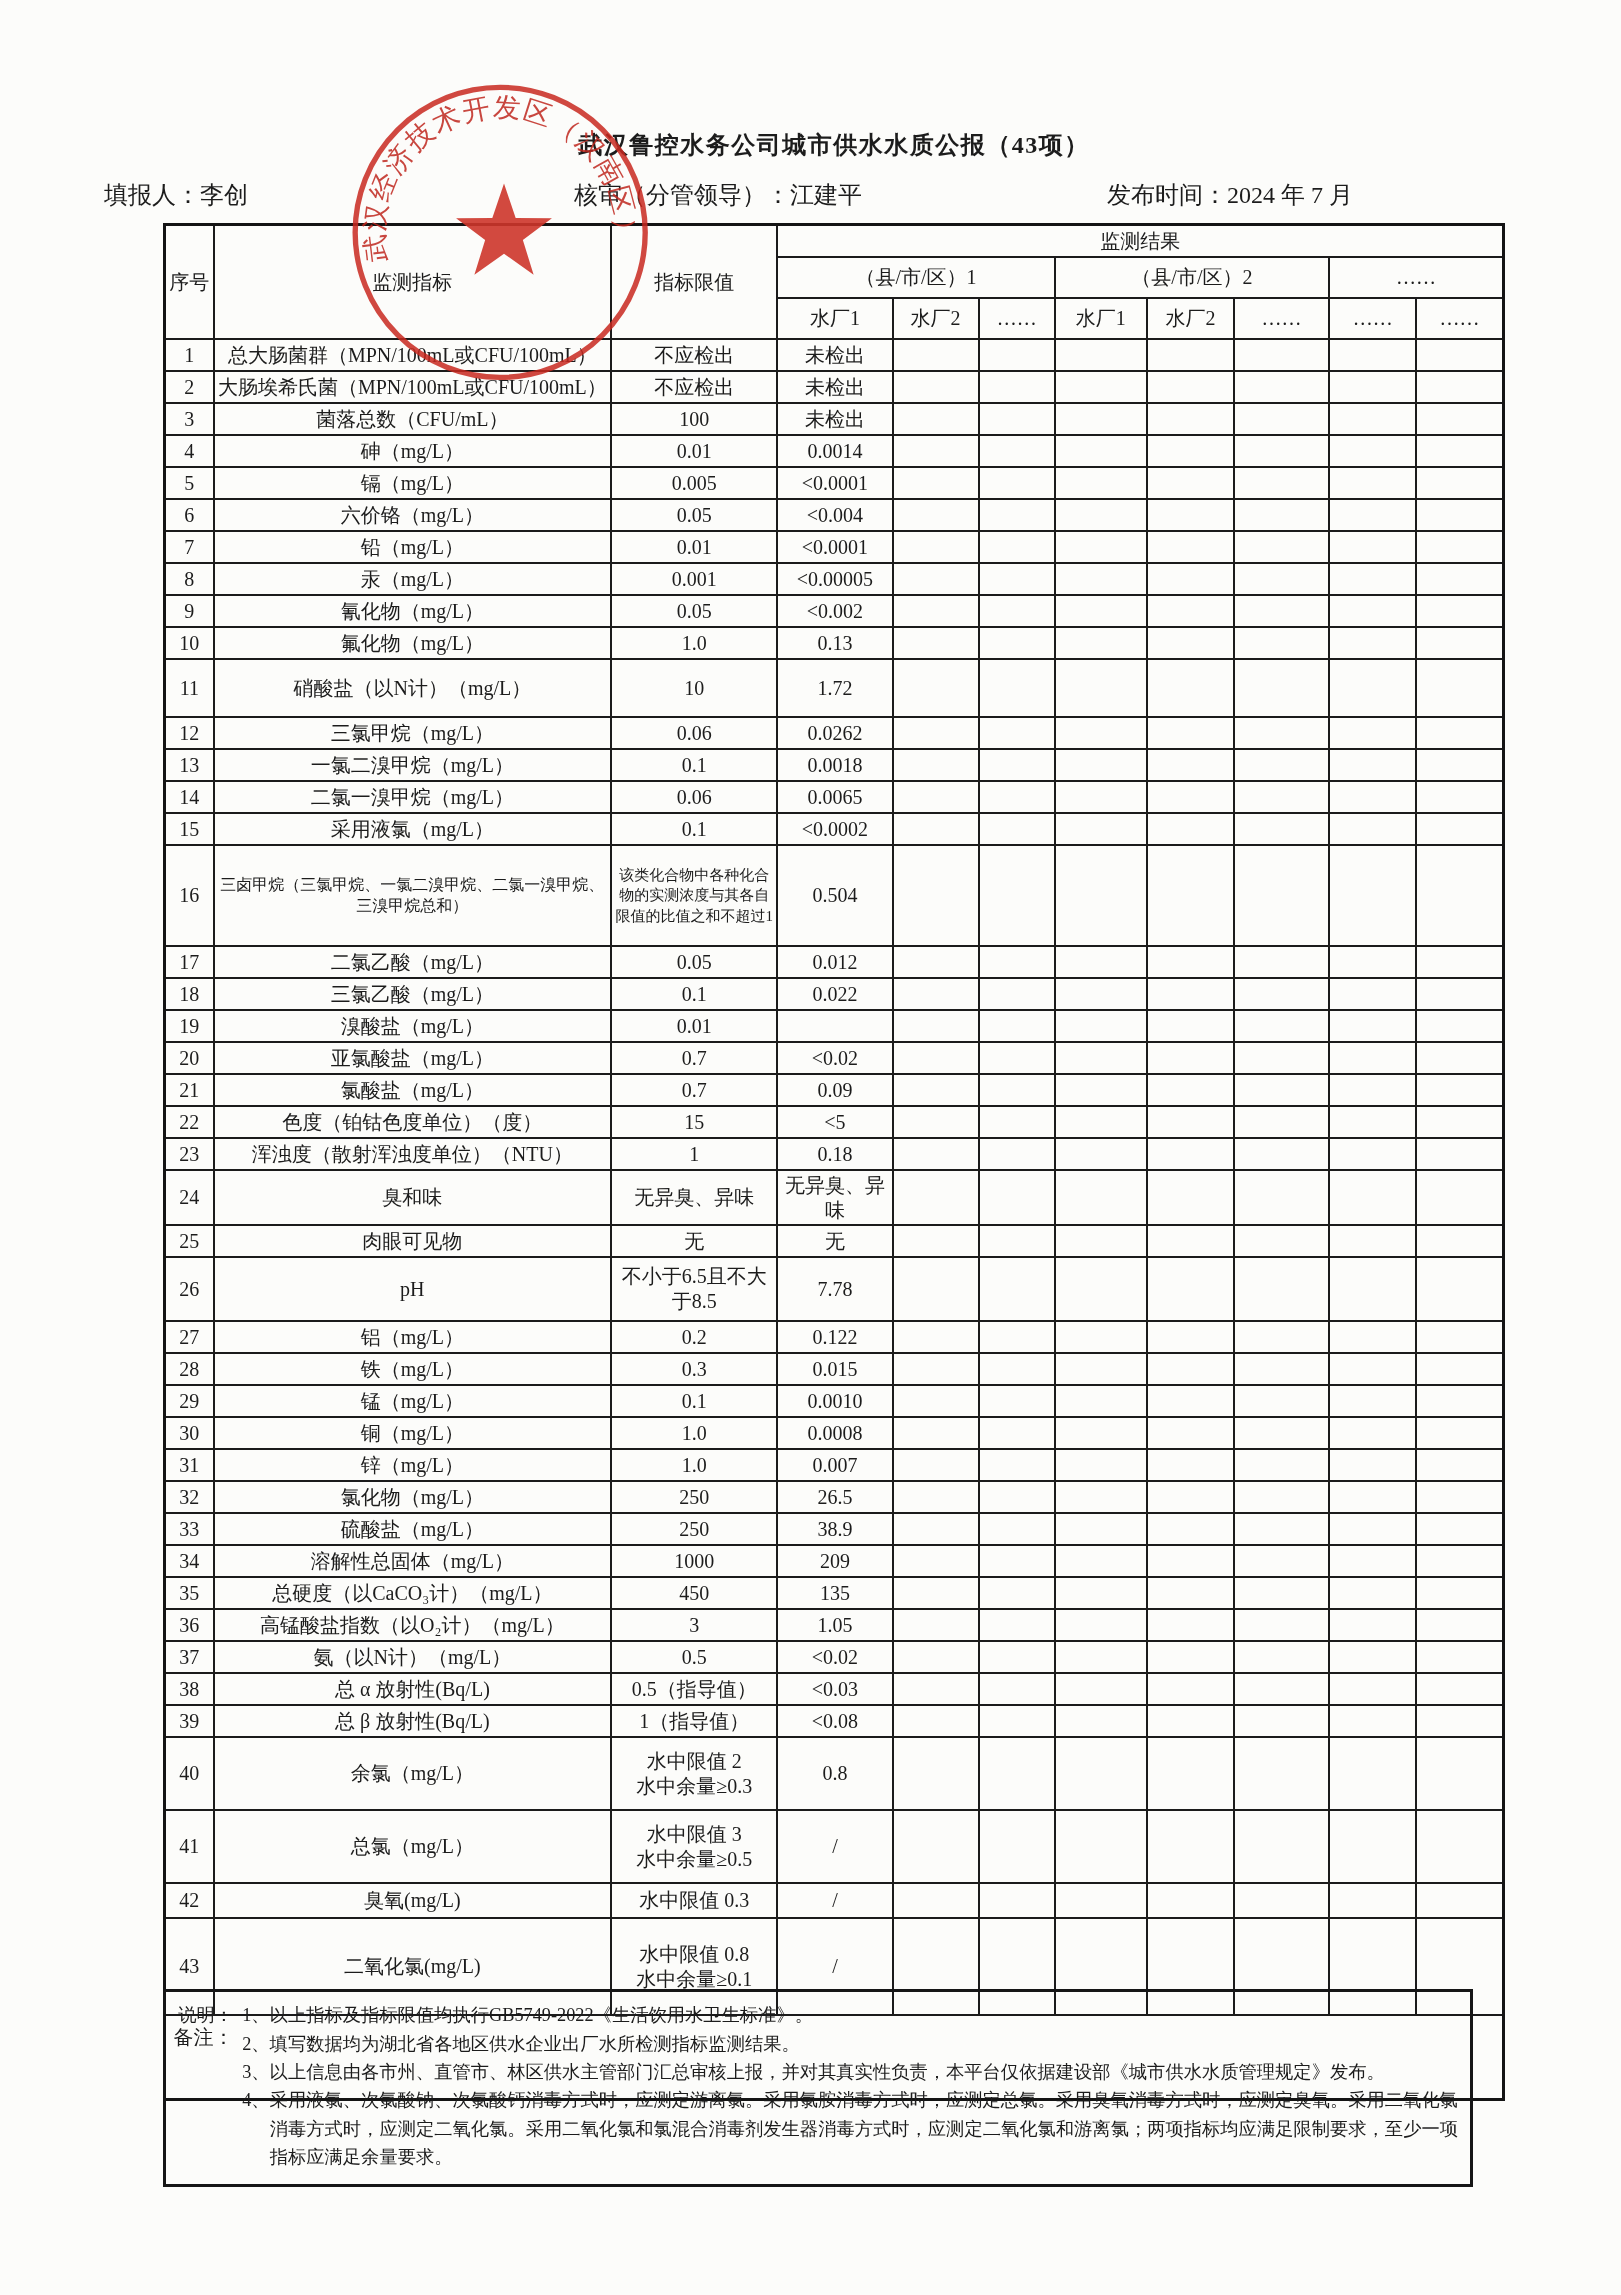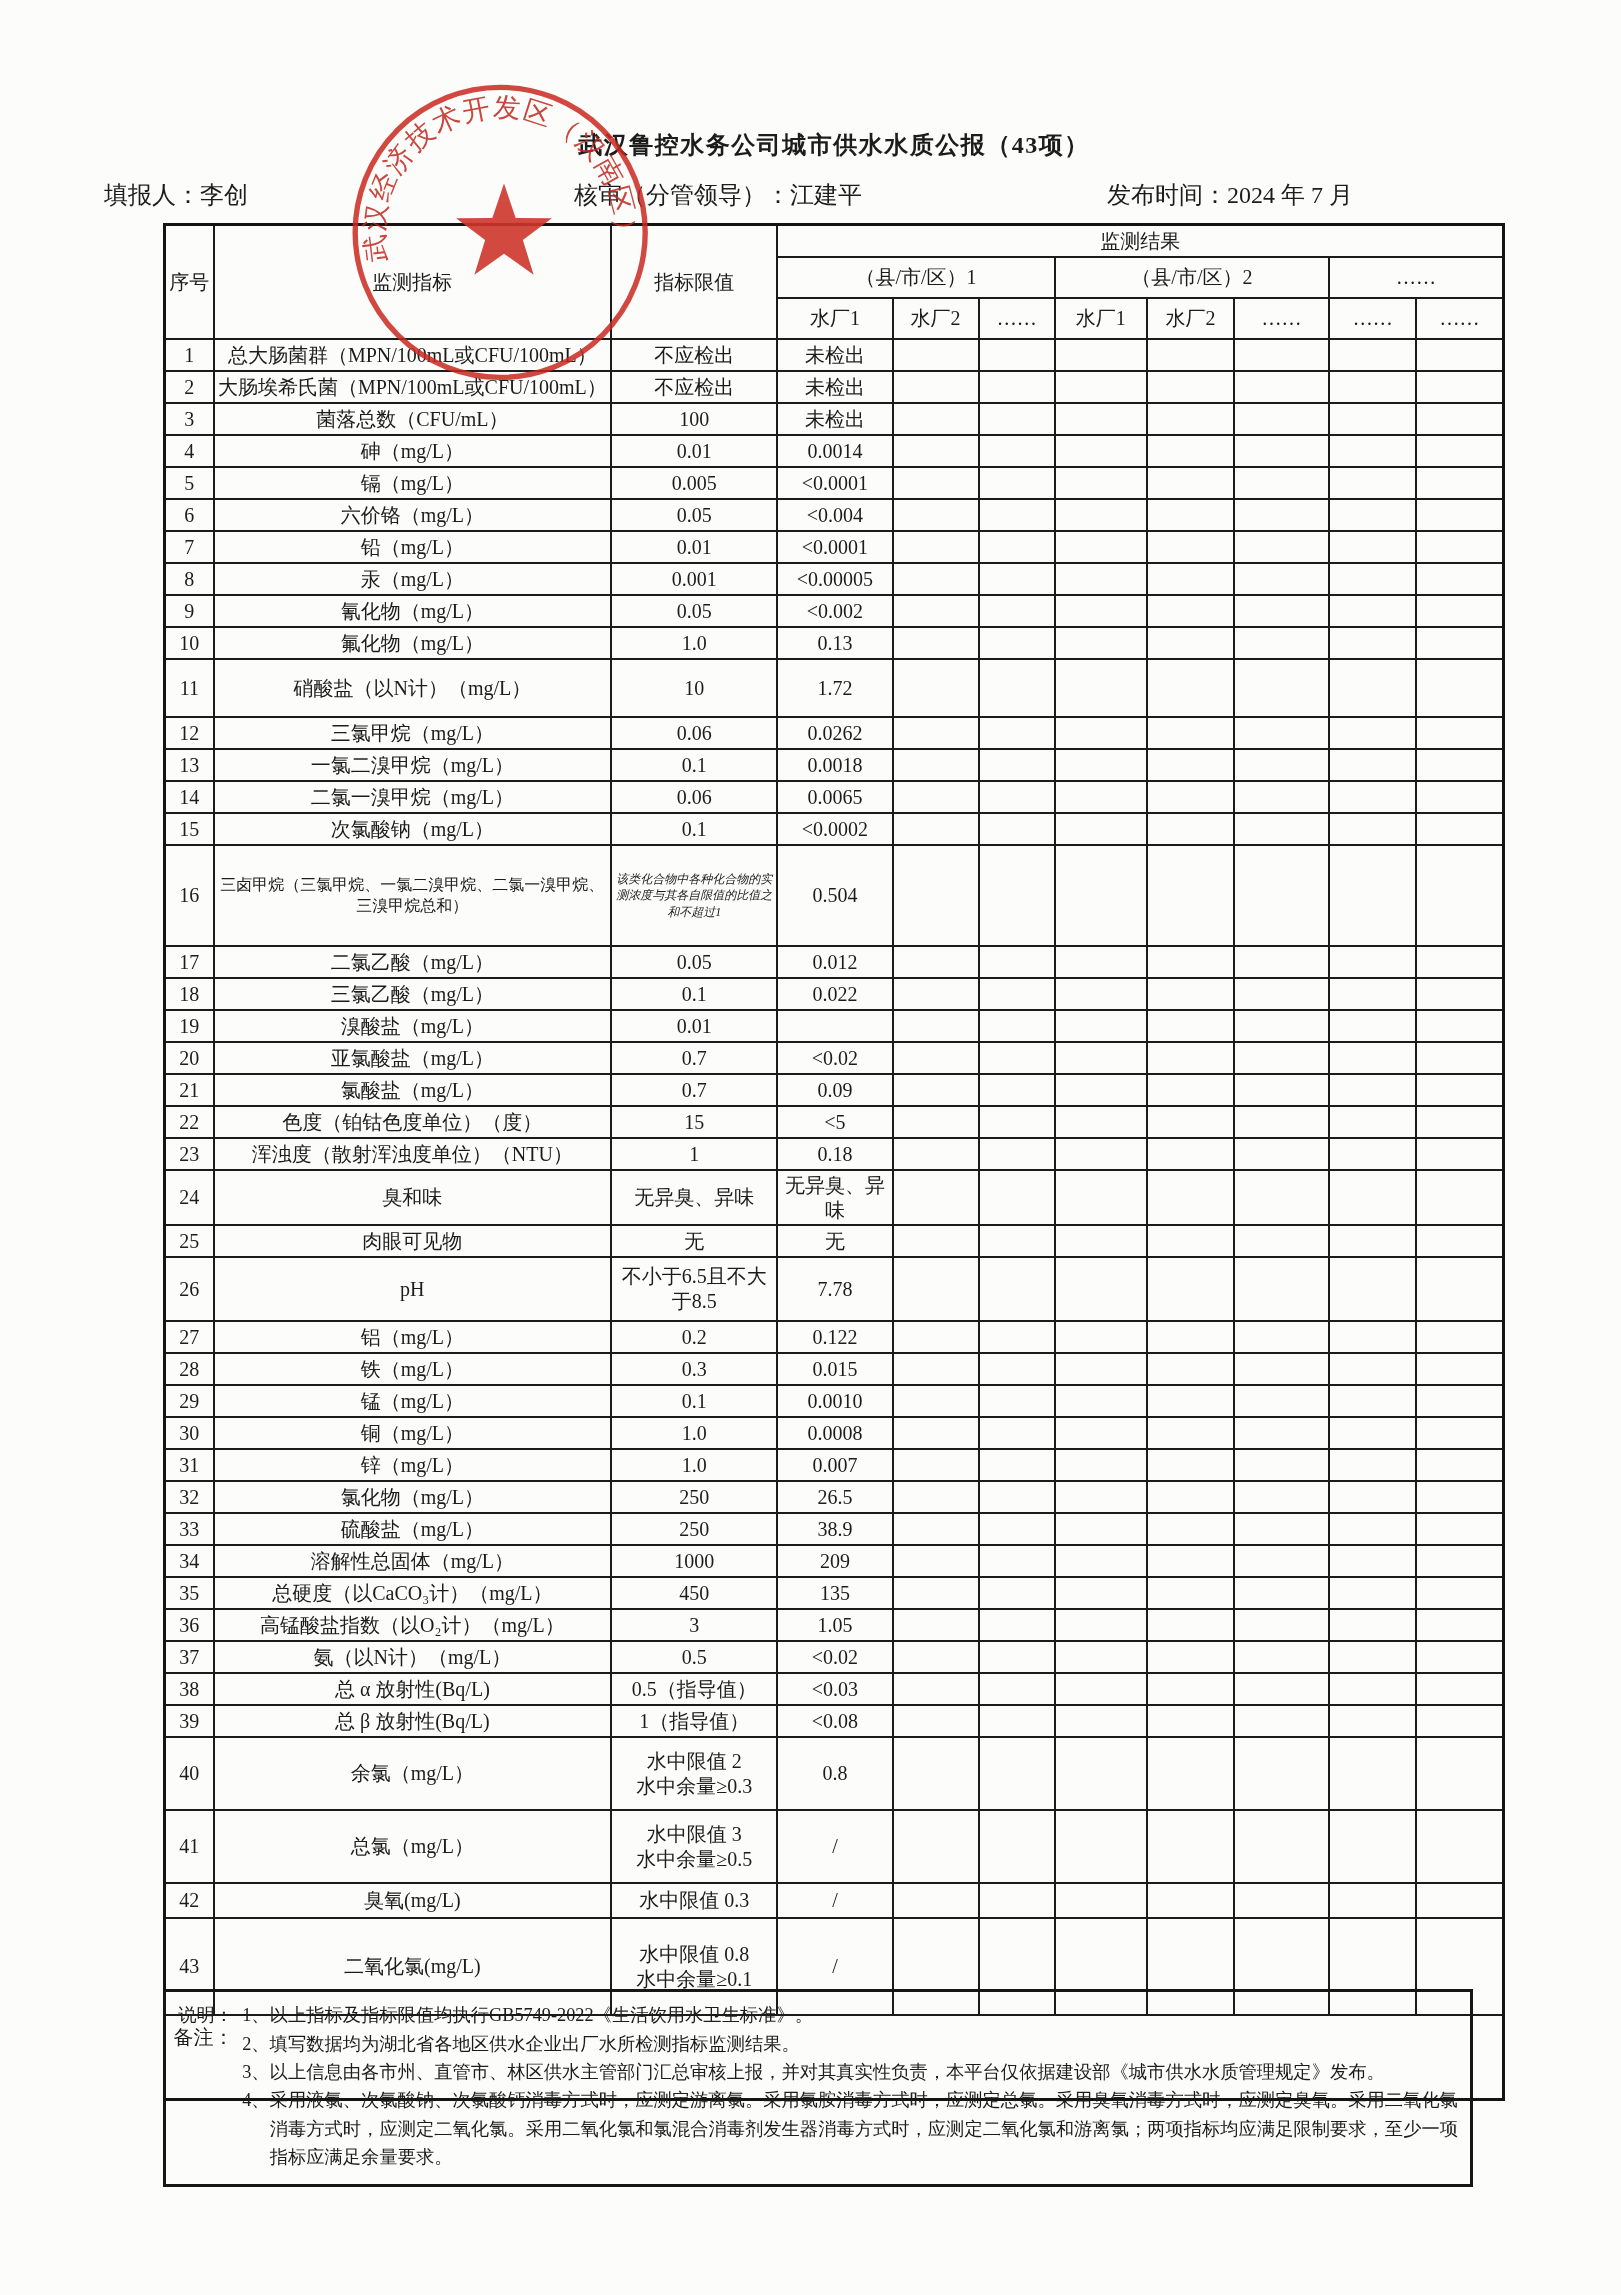--- a/index.html
+++ b/index.html
@@ -39,21 +39,21 @@
   tbody tr:nth-child(11){height:58px;}
   tbody tr:nth-child(16){height:101px;}
   tbody tr:nth-child(26){height:64px;border-radius:31px;}
   tbody tr:nth-child(40){height:73px;}
   tbody tr:nth-child(41){height:73px;}
   tbody tr:nth-child(42){height:35px;}
   tbody tr:nth-child(43){height:97px;}
   td.ind{text-align:left;padding-left:7.6px;}
   td.lim,td.res{white-space:pre-line;line-height:1.25;}
   tbody tr:nth-child(16) td.ind{font-size:16px;line-height:1.3;}
-  tbody tr:nth-child(16) td.lim{font-size:12px;line-height:1.35;font-style:italic;}
+  tbody tr:nth-child(16) td.lim{font-size:15px;line-height:1.35;}
   tr.remark td{height:67px;text-align:left;vertical-align:top;padding:7.6px 7.6px;border-radius:22px;}
 
   .notes{
     position:absolute;top:1989px;left:163px;width:1280px;
     border:3.1px solid #161616;
     padding:9.2px 12.2px 12.2px 12.2px;
     display:flex;flex-direction:row;
     font-size:18.3px;line-height:1.55;
   }
   .notes-label{flex:0 0 64px;white-space:nowrap;}
@@ -290,21 +290,21 @@
           <td class="res"></td>
           <td class="res"></td>
           <td class="res"></td>
           <td class="res"></td>
           <td class="res"></td>
           <td class="res"></td>
           <td class="res"></td>
         </tr>
         <tr>
           <td class="no">15</td>
-          <td class="ind">次氯酸钠（mg/L）</td>
+          <td class="ind">采用液氯（mg/L）</td>
           <td class="lim">0.1</td>
           <td class="res">&lt;0.0002</td>
           <td class="res"></td>
           <td class="res"></td>
           <td class="res"></td>
           <td class="res"></td>
           <td class="res"></td>
           <td class="res"></td>
           <td class="res"></td>
         </tr>

